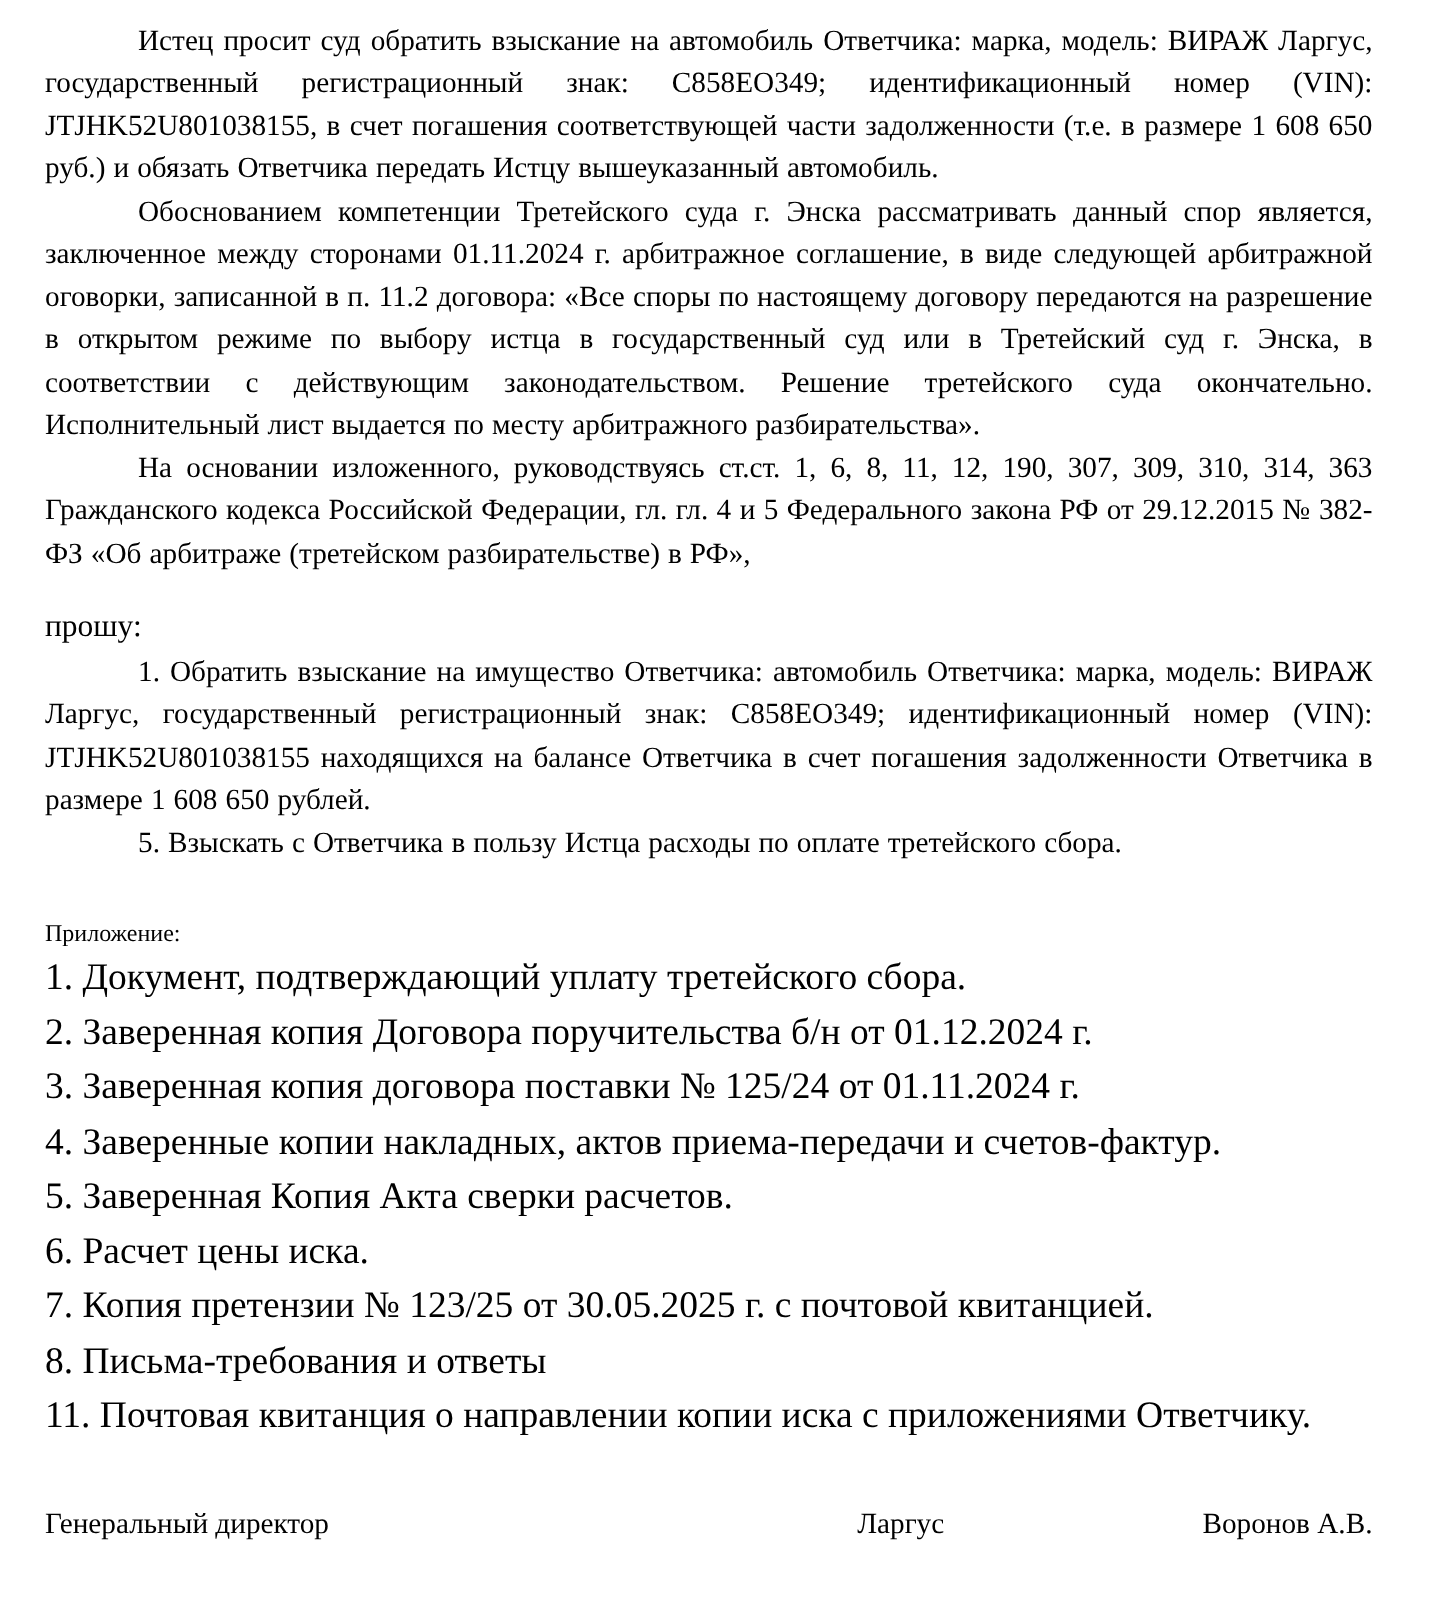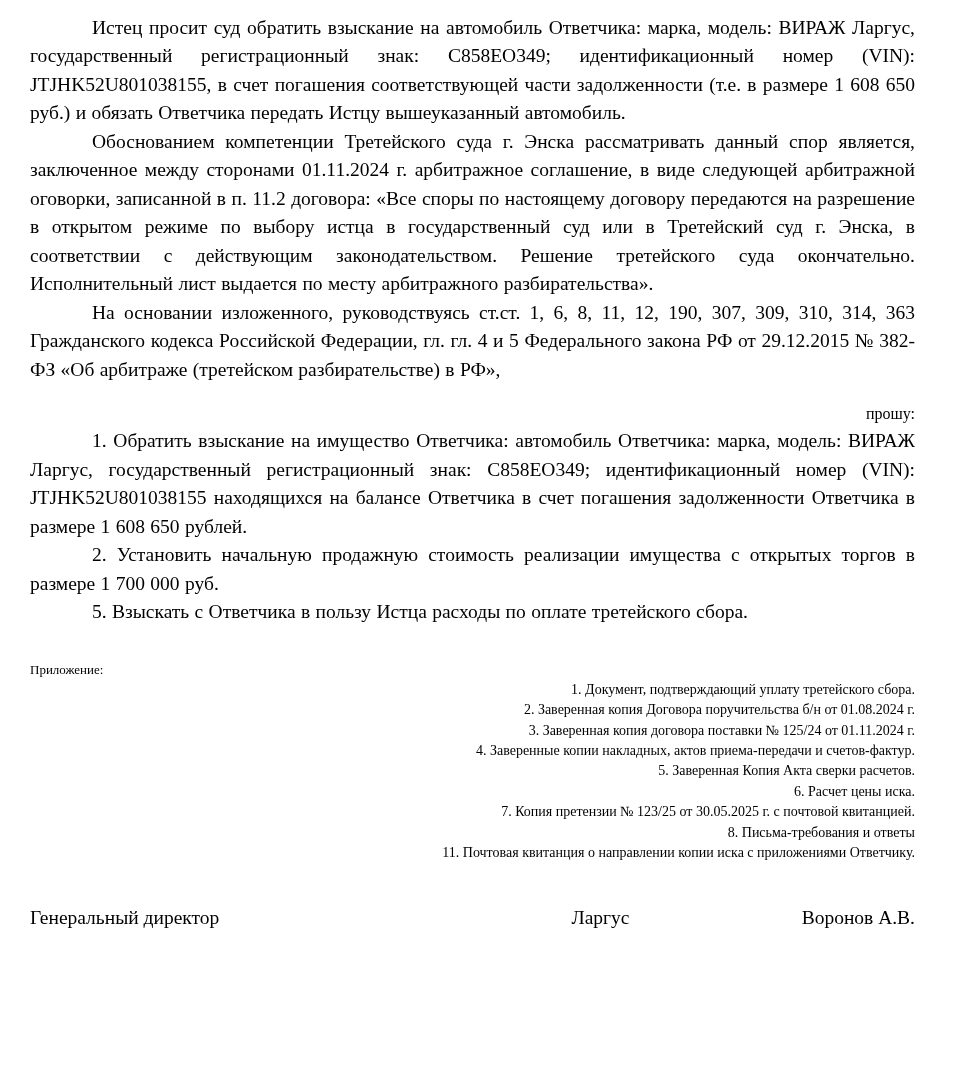--- a/index.html
+++ b/index.html
@@ -22,44 +22,44 @@
   }
   .para {
     font-size: 19.5px;
     line-height: 1.46;
     text-align: justify;
     text-indent: 62px;
     margin: 0 0 0 0;
     word-spacing: 0.5px;
   }
   .centered {
-    font-size: 16px;
+    font-size: 21px;
     line-height: 1.46;
-    text-align: right;
+    text-align: left;
     text-indent: 0;
     margin: 18px 0 2px 0;
   }
   .gap-large { height: 34px; }
 
   .attachments-title {
-    font-size: 13px;
+    font-size: 16px;
     line-height: 1.46;
     text-align: left;
     text-indent: 0;
     margin: 0;
   }
   .attach-list {
     list-style: none;
     margin: 0;
     padding: 0;
   }
   .attach-list li {
-    font-size: 14px;
+    font-size: 25px;
     line-height: 1.46;
-    text-align: right;
+    text-align: left;
     margin: 0;
     padding: 0;
   }
 
   .signature-row {
     display: flex;
     align-items: baseline;
     justify-content: space-between;
     margin-top: 40px;
     font-size: 19.5px;
@@ -75,30 +75,29 @@
 
 <div class="page">
 
   <p class="para">Истец просит суд обратить взыскание на автомобиль Ответчика: марка, модель: ВИРАЖ Ларгус, государственный регистрационный знак: С858ЕО349; идентификационный номер (VIN): JTJHK52U801038155, в счет погашения соответствующей части задолженности (т.е. в размере 1 608 650 руб.) и обязать Ответчика передать Истцу вышеуказанный автомобиль.</p>
   <p class="para">Обоснованием компетенции Третейского суда г. Энска рассматривать данный спор является, заключенное между сторонами 01.11.2024 г. арбитражное соглашение, в виде следующей арбитражной оговорки, записанной в п. 11.2 договора: «Все споры по настоящему договору передаются на разрешение в открытом режиме по выбору истца в государственный суд или в Третейский суд г. Энска, в соответствии с действующим законодательством. Решение третейского суда окончательно. Исполнительный лист выдается по месту арбитражного разбирательства».</p>
   <p class="para">На основании изложенного, руководствуясь ст.ст. 1, 6, 8, 11, 12, 190, 307, 309, 310, 314, 363 Гражданского кодекса Российской Федерации, гл. гл. 4 и 5 Федерального закона РФ от 29.12.2015 № 382-ФЗ «Об арбитраже (третейском разбирательстве) в РФ»,</p>
 
   <p class="centered">прошу:</p>
 
   <p class="para">1. Обратить взыскание на имущество Ответчика: автомобиль Ответчика: марка, модель: ВИРАЖ Ларгус, государственный регистрационный знак: С858ЕО349; идентификационный номер (VIN): JTJHK52U801038155 находящихся на балансе Ответчика в счет погашения задолженности Ответчика в размере 1 608 650 рублей.</p>
-  <p class="para">2. Установить начальную продажную стоимость реализации имущества с открытых торгов в размере 1 700 000 руб.</p>
   <p class="para">5. Взыскать с Ответчика в пользу Истца расходы по оплате третейского сбора.</p>
 
   <div class="gap-large"></div>
 
   <p class="attachments-title">Приложение:</p>
 
   <ul class="attach-list">
     <li>1. Документ, подтверждающий уплату третейского сбора.</li>
-    <li>2. Заверенная копия Договора поручительства б/н от 01.08.2024 г.</li>
+    <li>2. Заверенная копия Договора поручительства б/н от 01.12.2024 г.</li>
     <li>3. Заверенная копия договора поставки № 125/24 от 01.11.2024 г.</li>
     <li>4. Заверенные копии накладных, актов приема-передачи и счетов-фактур.</li>
     <li>5. Заверенная Копия Акта сверки расчетов.</li>
     <li>6. Расчет цены иска.</li>
     <li>7. Копия претензии № 123/25 от 30.05.2025 г. с почтовой квитанцией.</li>
     <li>8. Письма-требования и ответы</li>
     <li>11. Почтовая квитанция о направлении копии иска с приложениями Ответчику.</li>
   </ul>
 
   <div class="signature-row">

